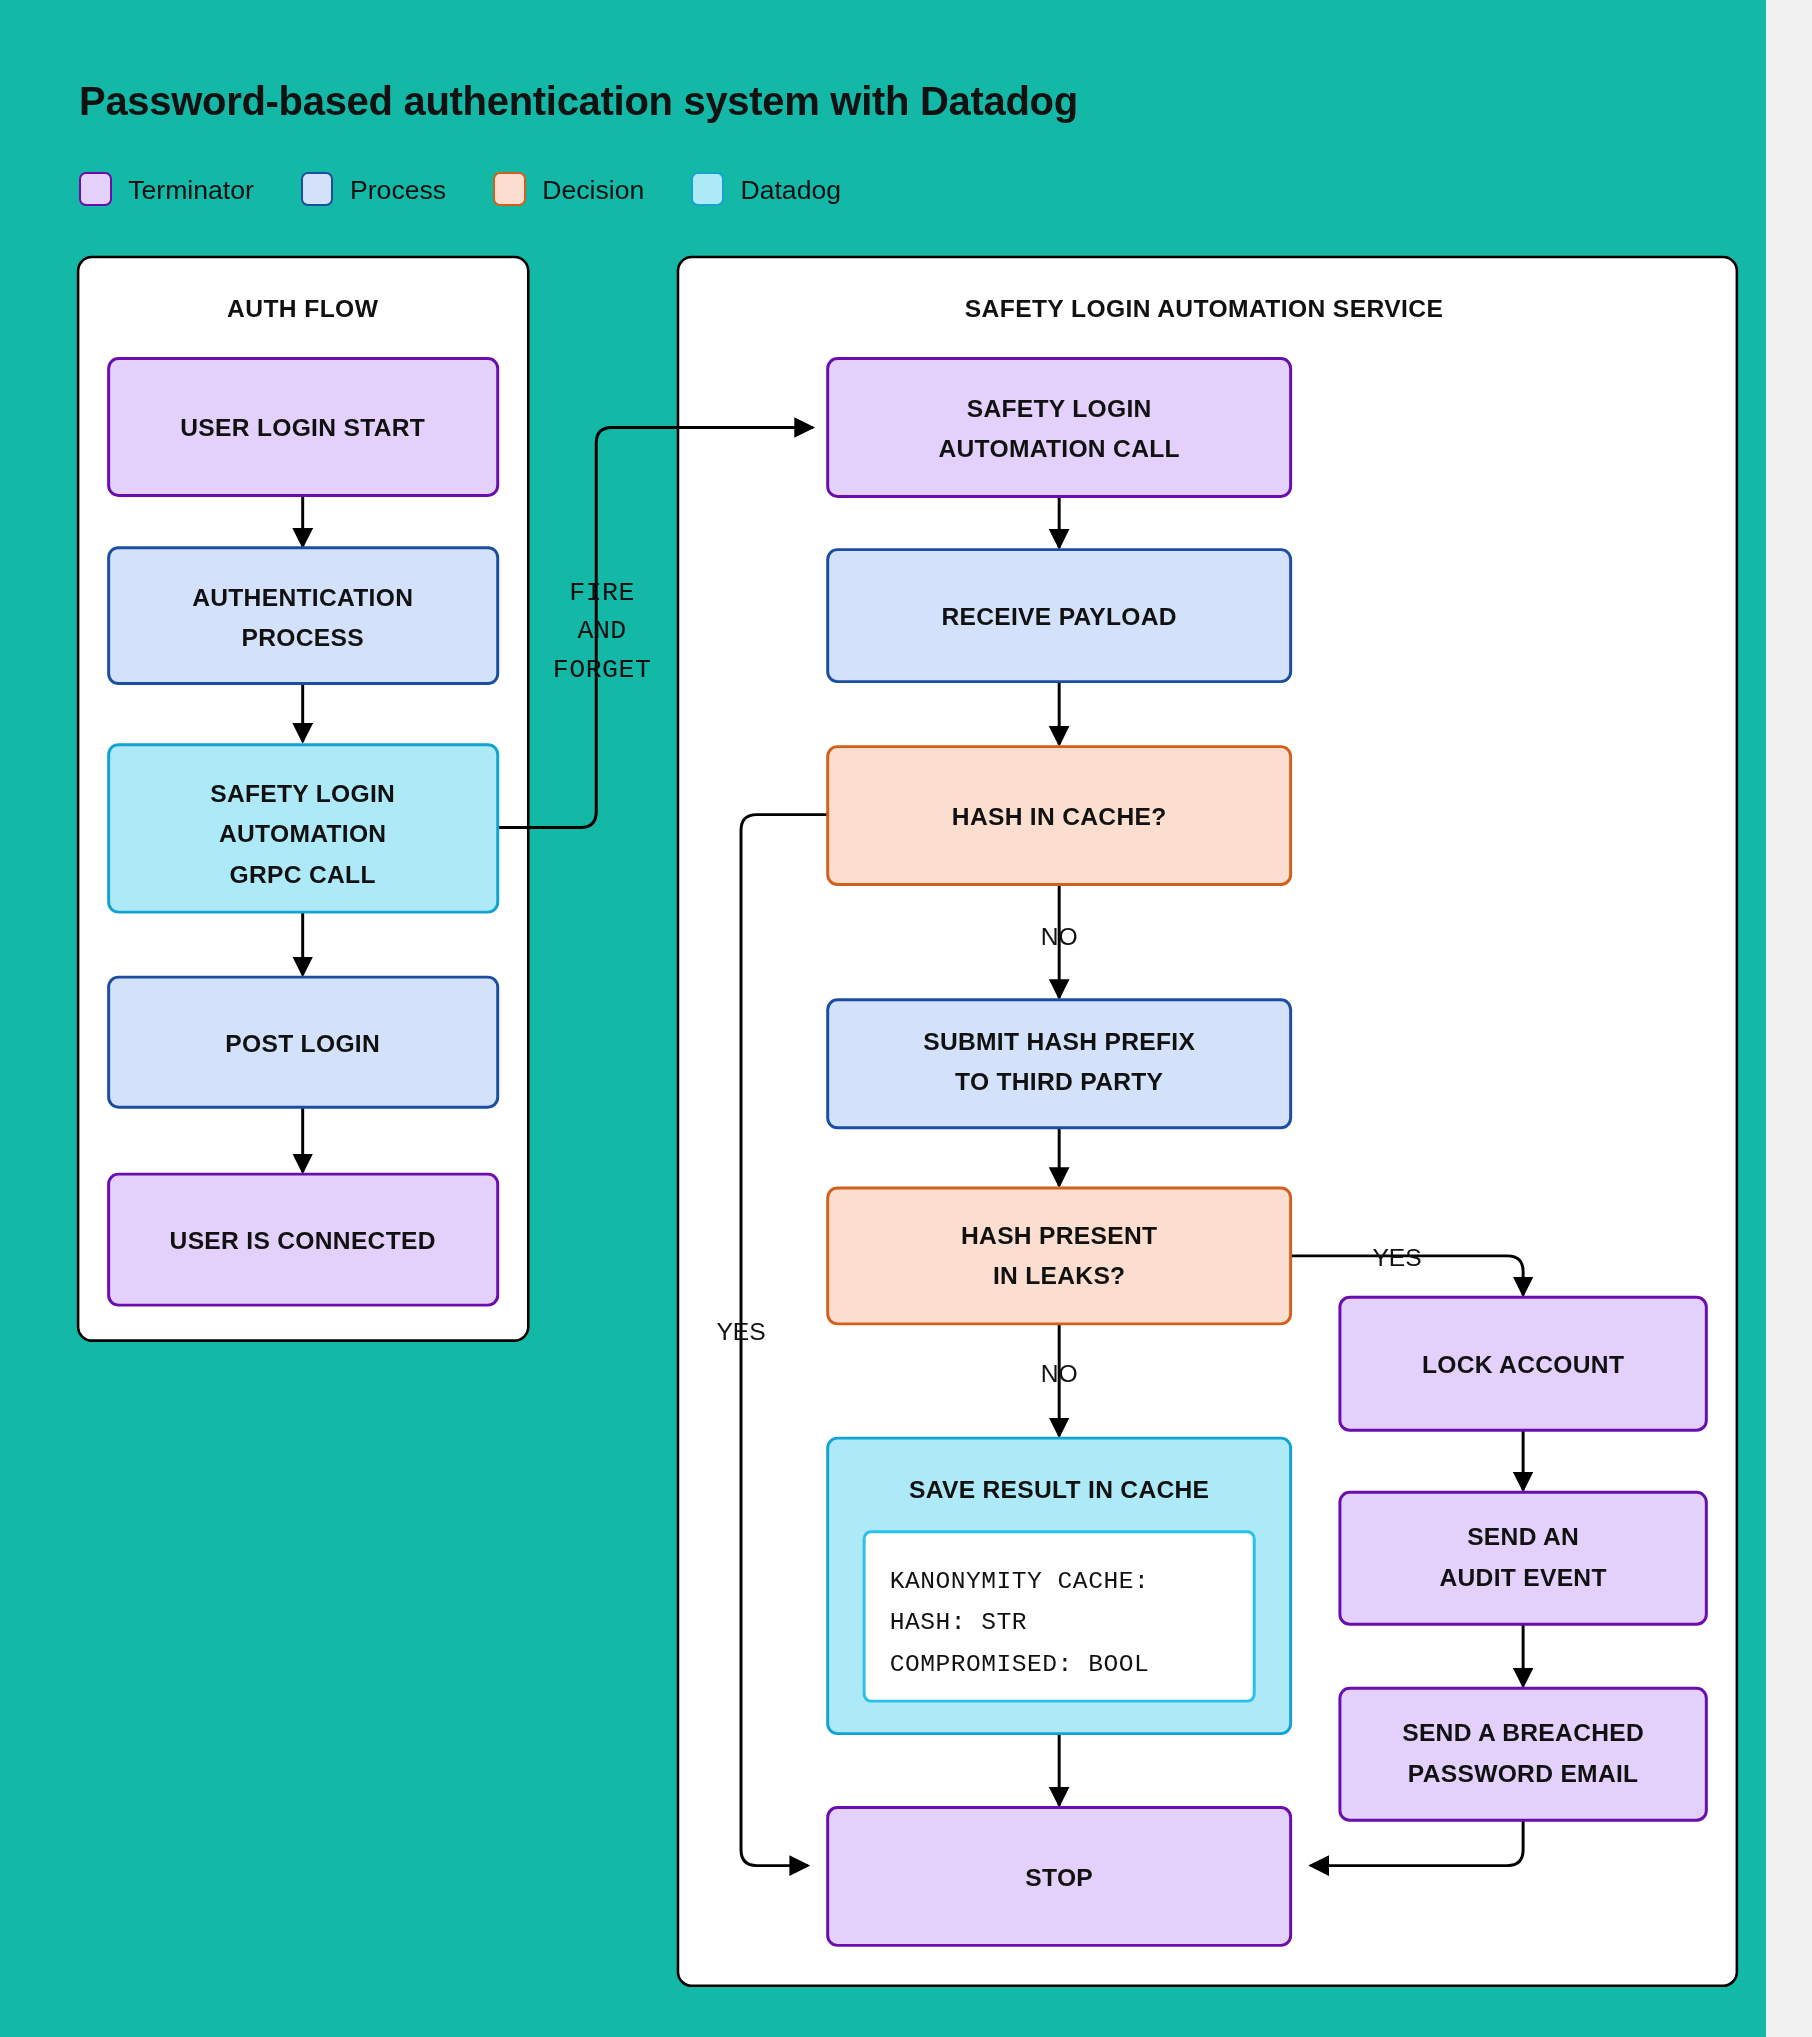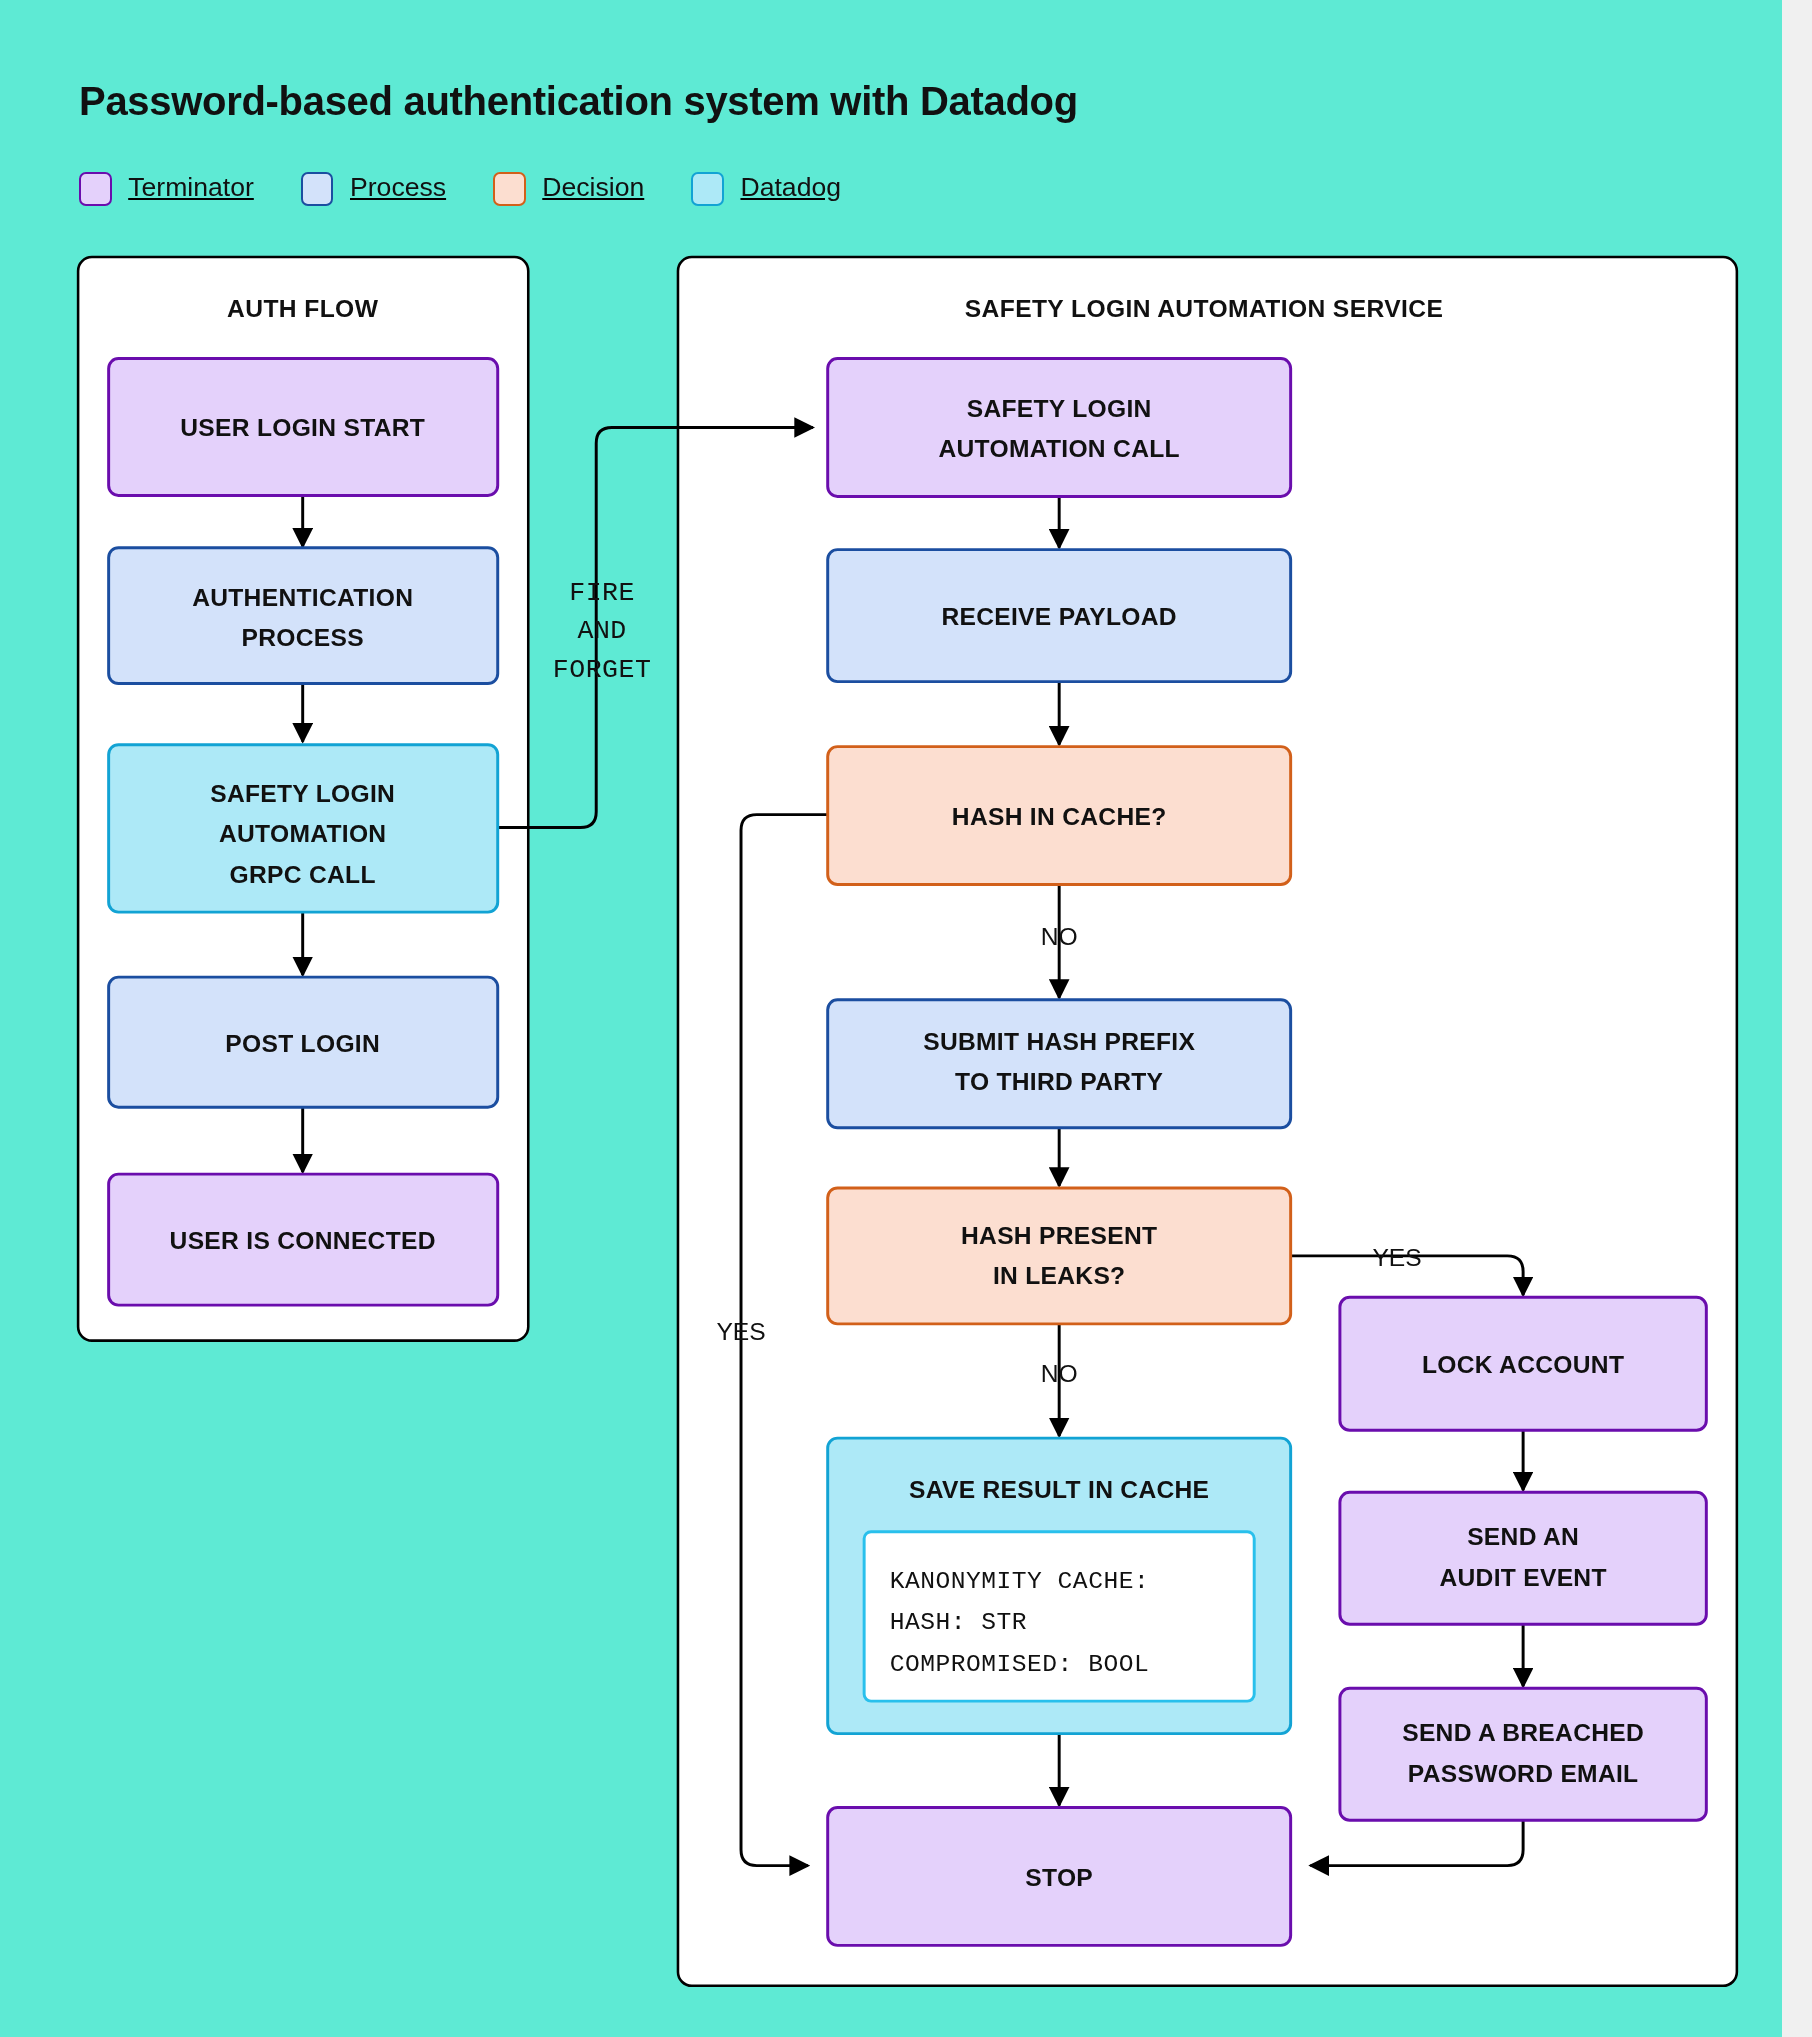--- a/index.html
+++ b/index.html
@@ -10,22 +10,21 @@
   body {
     width: 1813px;
     height: 2037px;
     font-family: "Liberation Sans", sans-serif;
     overflow: hidden;
   }
   #root {
     position: relative;
     width: 1766px;
     height: 2037px;
-    background: #5eead4;
-    padding-left: 16px;
+    background: #14b8a6;
   }
 
   
   #title {
     position: absolute;
     left: 79px;
     top: 79px;
     font-size: 40px;
     font-weight: bold;
     color: #111111;
@@ -36,23 +35,22 @@
   #legend {
     position: absolute;
     left: 79px;
     top: 172px;
     display: flex;
     align-items: center;
     gap: 0px;
   }
   .legend-item {
     display: flex;
-    align-items: flex-start;
+    align-items: flex-end;
     margin-right: 47px;
-    text-decoration: underline;
   }
   .legend-swatch {
     width: 32.5px;
     height: 34px;
     border-radius: 6.9px;
     border-width: 2.5px;
     border-style: solid;
     box-sizing: border-box;
     margin-right: 16.7px;
   }

